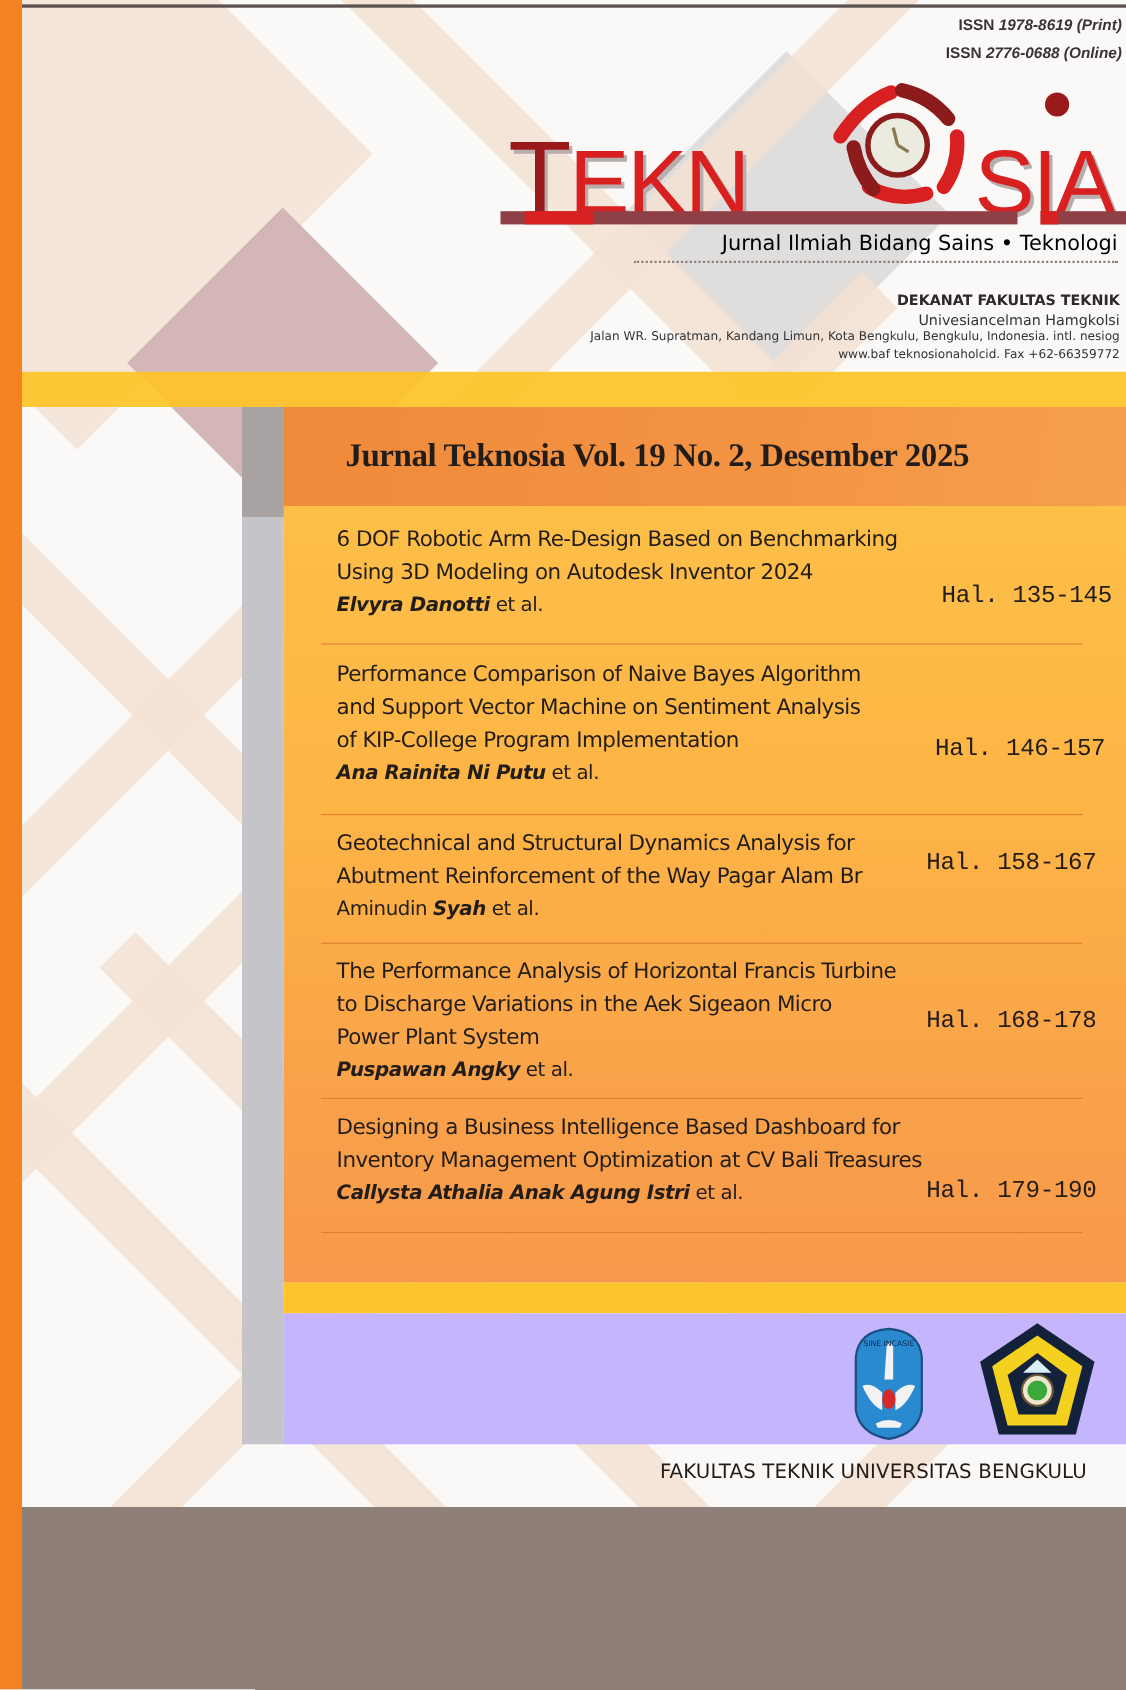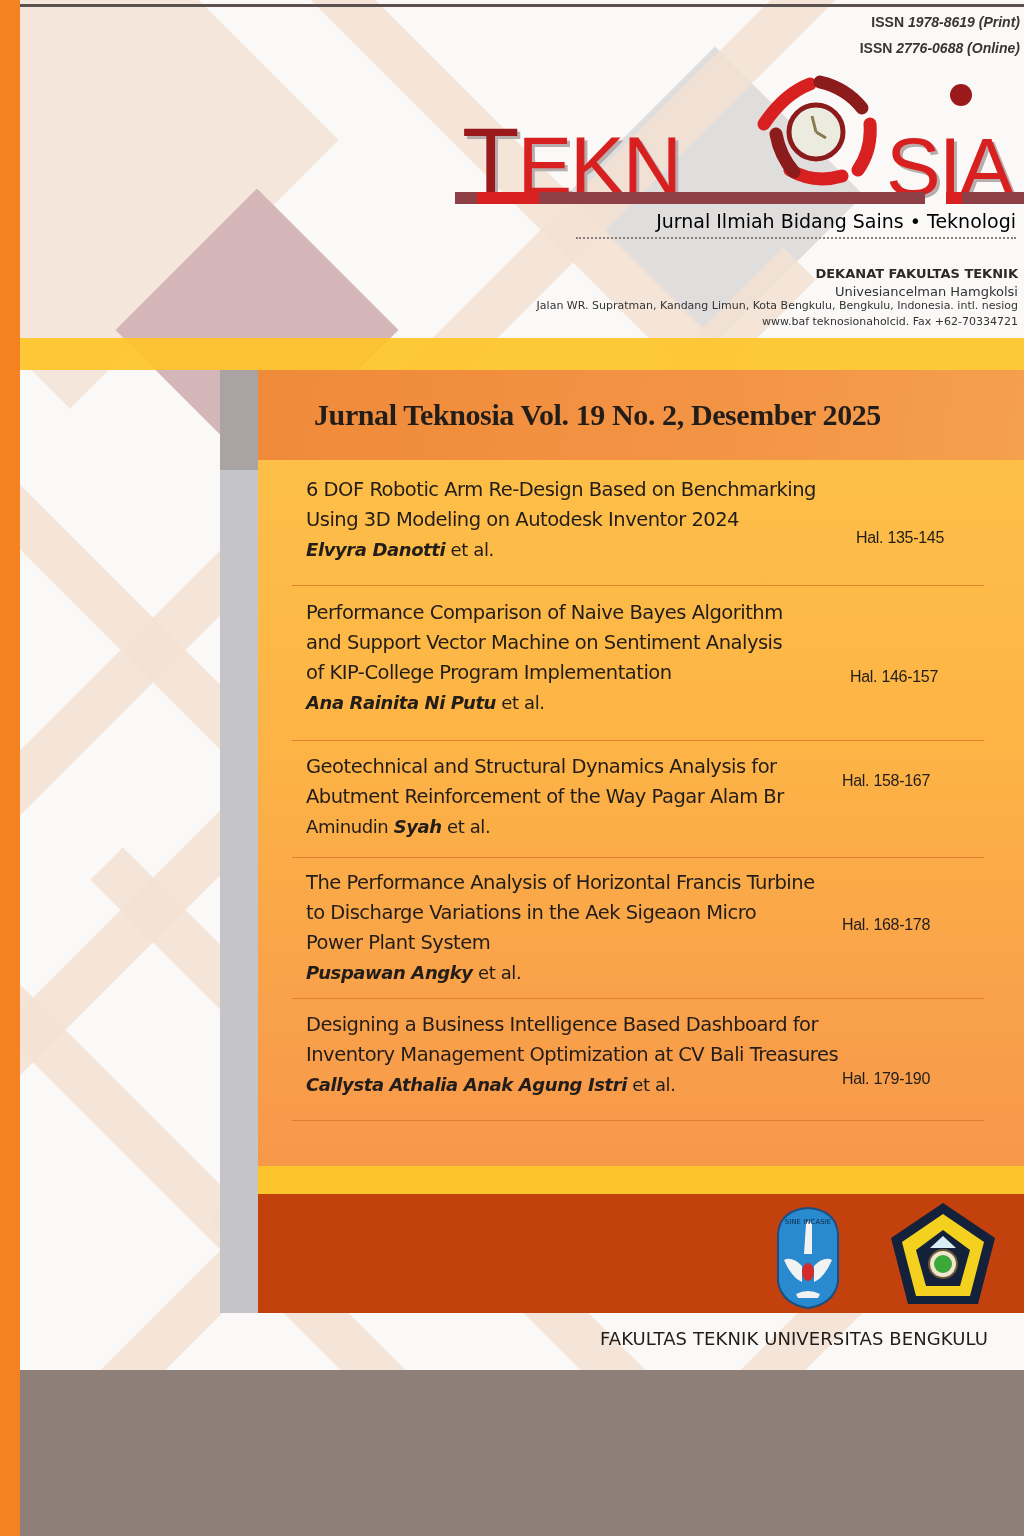--- a/index.html
+++ b/index.html
@@ -49,27 +49,27 @@
     }
     .panel-title {
       position: absolute; left: 56px; top: 28px; font-family: Liberation Serif, serif;
       font-weight: bold; font-size: 30px; color: #231d19; letter-spacing: -0.4px;
     }
     .panel-body {
       position: absolute; left: 0; top: 90px; width: 766px; height: 706px;
       background: linear-gradient(180deg, #fdbf48 0%, #fdb445 40%, #f9a24a 75%, #f7984a 100%);
     }
     .panel-yellow { position: absolute; left: 0; top: 796px; width: 766px; height: 28px; background: #fdc42c; }
-    .panel-gray { position: absolute; left: 0; top: 824px; width: 766px; height: 119px; background: #c2410c; }
+    .panel-gray { position: absolute; left: 0; top: 824px; width: 766px; height: 119px; background: #c4b5fd; }
 
     .article { position: absolute; left: 48px; width: 700px; }
     .art-title { font-family: "DejaVu Sans", sans-serif; font-size: 19.5px; line-height: 30px; color: #231d19; letter-spacing: -0.5px; }
     .art-author { font-family: "DejaVu Sans", sans-serif; font-size: 18px; line-height: 30px; color: #231d19; letter-spacing: -0.4px; }
     .art-author b { font-style: italic; font-weight: bold; }
-    .art-pages { position: absolute; font-family: Liberation Sans, sans-serif; font-size: 16px; color: #231d19; letter-spacing: -0.3px; white-space: nowrap; }
+    .art-pages { position: absolute; font-family: Liberation Mono, monospace; font-size: 22px; color: #231d19; letter-spacing: -0.3px; white-space: nowrap; }
     .sep { position: absolute; left: 34px; width: 692px; height: 1px; background: #d8762a; opacity: .8; }
 
     
     .emblem { position: absolute; }
 
     .footer-text { right: 36px; top: 1328px; font-family: "DejaVu Sans", sans-serif; font-size: 18px; color: #231d19; letter-spacing: 0.1px; }
     .bottom-gray { left: 20px; top: 1370px; width: 1004px; height: 166px; background: #8f7f79; }
   </style>
 </head>
 <body>
@@ -127,21 +127,21 @@
 <div class="abs logo-bar" style="left:946px; width:78px; background:#8e4046;">
   <div class="abs" style="left:0; top:0; width:16px; height:12px; background:#d92020;"></div>
 </div>
 
 <div class="abs tagline">Jurnal Ilmiah Bidang Sains • Teknologi</div>
 <div class="abs tagline-small"></div>
 
 <div class="abs dekanat">DEKANAT FAKULTAS TEKNIK</div>
 <div class="abs addr" style="top:284px; font-size:13px;">Univesiancelman Hamgkolsi</div>
 <div class="abs addr" style="top:299px;">Jalan WR. Supratman, Kandang Limun, Kota Bengkulu, Bengkulu, Indonesia. intl. nesiog</div>
-<div class="abs addr" style="top:315px;">www.baf teknosionaholcid. Fax +62-70334721</div>
+<div class="abs addr" style="top:315px;">www.baf teknosionaholcid. Fax +62-66359772</div>
 
 <div class="abs yellow-band"></div>
 
 <div class="abs gray-strip"></div>
 <div class="abs gray-strip-top"></div>
 
 <div class="abs panel">
   <div class="panel-head">
     <div class="panel-title">Jurnal Teknosia Vol. 19 No. 2, Desember 2025</div>
   </div>

